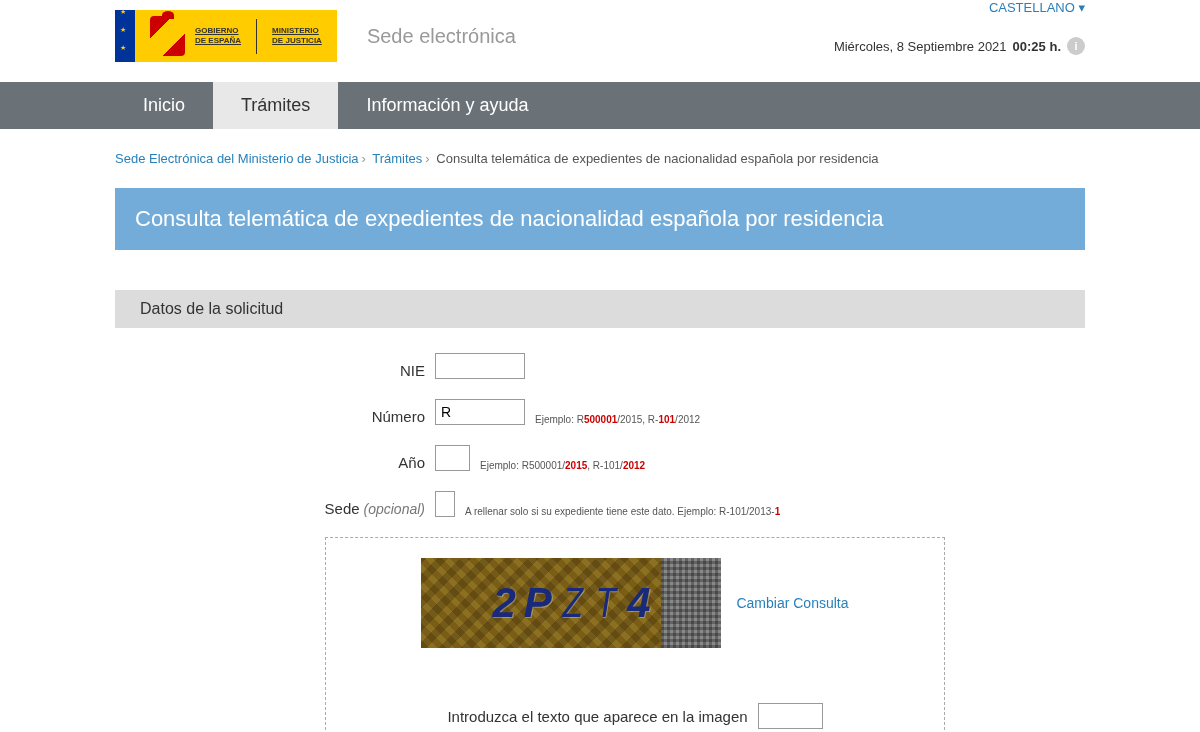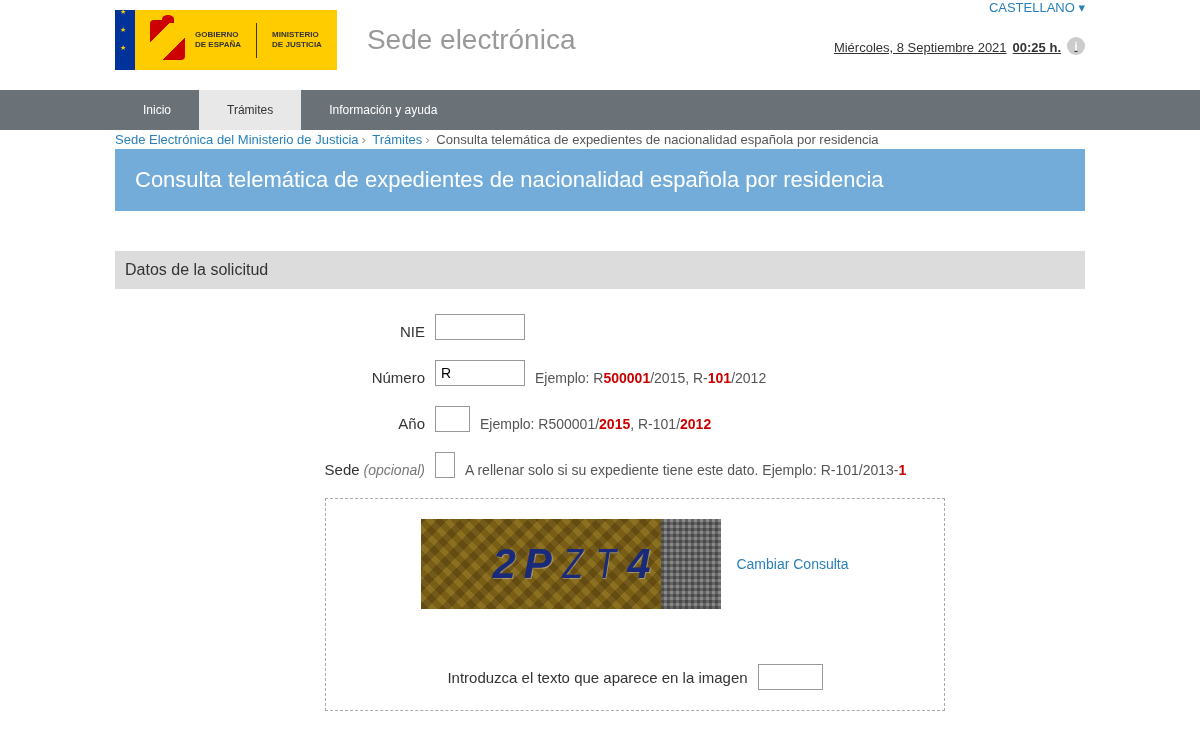--- a/index.html
+++ b/index.html
@@ -1,61 +1,61 @@
 <!DOCTYPE html>
 <html><head>
   <meta charset="utf-8">
   <style>
     * { margin: 0; padding: 0; box-sizing: border-box; }
     body { font-family: Arial, sans-serif; background: #fff; color: #333; }
     
     .container { max-width: 970px; margin: 0 auto; }
     
     .header { display: flex; align-items: center; padding: 10px 0 20px 0; position: relative; }
-    .logo-block { display: flex; height: 60px; }
+    .logo-block { display: flex; height: 52px; text-decoration: underline; }
     .flag-stripe { width: 20px; display: flex; flex-direction: column; }
     .flag-stripe .blue { flex: 1; background: #003399; }
     .stars { position: absolute; font-size: 7px; color: #ffcc00; left: 5px; }
     .yellow-block { background: #ffcc00; display: flex; align-items: center; padding: 0 15px; gap: 10px; }
     .coat-arms { width: 35px; height: 40px; background: linear-gradient(135deg, #c00 30%, #ffcc00 30%, #ffcc00 70%, #c00 70%); border-radius: 4px; position: relative; }
     .coat-arms::before { content: ''; position: absolute; top: -5px; left: 50%; transform: translateX(-50%); width: 12px; height: 8px; background: #c00; border-radius: 50% 50% 0 0; }
     .gov-text { font-size: 8px; font-weight: bold; color: #333; line-height: 1.2; }
     .divider { width: 1px; height: 35px; background: #333; margin: 0 5px; }
     
-    .site-title { color: #999; font-size: 28px; font-weight: 300; margin-left: 30px; }
+    .site-title { color: #999; font-size: 20px; font-weight: 300; margin-left: 30px; }
     
     .top-right { position: absolute; right: 0; top: 0; text-align: right; }
     .lang-selector { color: #2980b9; font-size: 13px; cursor: pointer; }
-    .datetime { color: #333; font-size: 13px; margin-top: 22px; display: flex; align-items: flex-end; justify-content: flex-end; gap: 6px; text-decoration: underline; }
+    .datetime { color: #333; font-size: 13px; margin-top: 22px; display: flex; align-items: center; justify-content: flex-end; gap: 6px; }
     .datetime .time { font-weight: bold; }
     .info-icon { width: 18px; height: 18px; border-radius: 50%; background: #ccc; color: #fff; display: inline-flex; align-items: center; justify-content: center; font-size: 11px; font-weight: bold; font-style: normal; }
     
     .nav-bar { background: #6a7177; width: 100%; }
     .nav-inner { max-width: 970px; margin: 0 auto; display: flex; }
-    .nav-item { color: #fff; padding: 13px 28px; font-size: 12px; cursor: pointer; }
+    .nav-item { color: #fff; padding: 13px 28px; font-size: 18px; cursor: pointer; }
     .nav-item.active { background: #e8e8e8; color: #333; }
     
-    .breadcrumb { padding: 2px 0; font-size: 13px; color: #555; }
+    .breadcrumb { padding: 22px 0; font-size: 13px; color: #555; }
     .breadcrumb a { color: #2980b9; text-decoration: none; }
     .breadcrumb .sep { color: #999; margin: 0 3px; }
     
     .page-title-bar { background: #73acd9; color: #fff; padding: 18px 20px; font-size: 22px; font-weight: 300; }
     
-    .section-header { background: #dcdcdc; padding: 10px 10px; font-size: 16px; color: #333; margin-top: 40px; }
+    .section-header { background: #dcdcdc; padding: 10px 25px; font-size: 16px; color: #333; margin-top: 40px; }
     
     .form-area { padding: 25px 0; }
     .form-row { display: flex; align-items: flex-end; margin-bottom: 20px; }
     .form-label { width: 320px; text-align: right; padding-right: 10px; font-size: 15px; color: #333; }
     .form-label .optional { font-style: italic; color: #777; font-size: 14px; }
     .form-input { border: 1px solid #999; height: 26px; padding: 2px 5px; font-size: 14px; }
     .input-nie { width: 90px; }
     .input-numero { width: 90px; }
     .input-ano { width: 35px; }
     .input-orden { width: 20px; }
-    .hint { font-size: 14px; color: #555; margin-left: 10px; }
+    .hint { font-size: 10px; color: #555; margin-left: 10px; }
     .hint .red { color: #c00; font-weight: bold; }
     
     .captcha-box { border: 1px dashed #aaa; padding: 20px; margin: 15px 140px 0 210px; text-align: center; }
     .captcha-img-wrap { display: flex; align-items: center; justify-content: center; gap: 15px; }
     .captcha-image { width: 300px; height: 90px; background: repeating-linear-gradient(45deg, #b89d3a, #b89d3a 6px, #d4bc5a 6px, #d4bc5a 12px), repeating-linear-gradient(-45deg, #8a7a4a, #8a7a4a 8px, #a89860 8px, #a89860 16px); background-blend-mode: multiply; display: flex; align-items: center; justify-content: center; gap: 8px; position: relative; }
     .captcha-image::before { content: ''; position: absolute; right: 0; top: 0; width: 60px; height: 100%; background: repeating-linear-gradient(0deg, #888 0, #888 3px, #bbb 3px, #bbb 6px), repeating-linear-gradient(90deg, #888 0, #888 3px, #bbb 3px, #bbb 6px); background-blend-mode: multiply; }
     .captcha-char { font-size: 42px; font-weight: bold; color: #1a2a7a; font-style: italic; z-index: 1; text-shadow: 1px 1px 0 rgba(255,255,255,0.3); }
     .captcha-char.thin { font-weight: normal; transform: scaleX(0.8); }
     .change-word { color: #2980b9; font-size: 14px; cursor: pointer; }
     .captcha-prompt { margin-top: 55px; font-size: 15px; color: #333; display: flex; align-items: center; justify-content: center; gap: 10px; }

